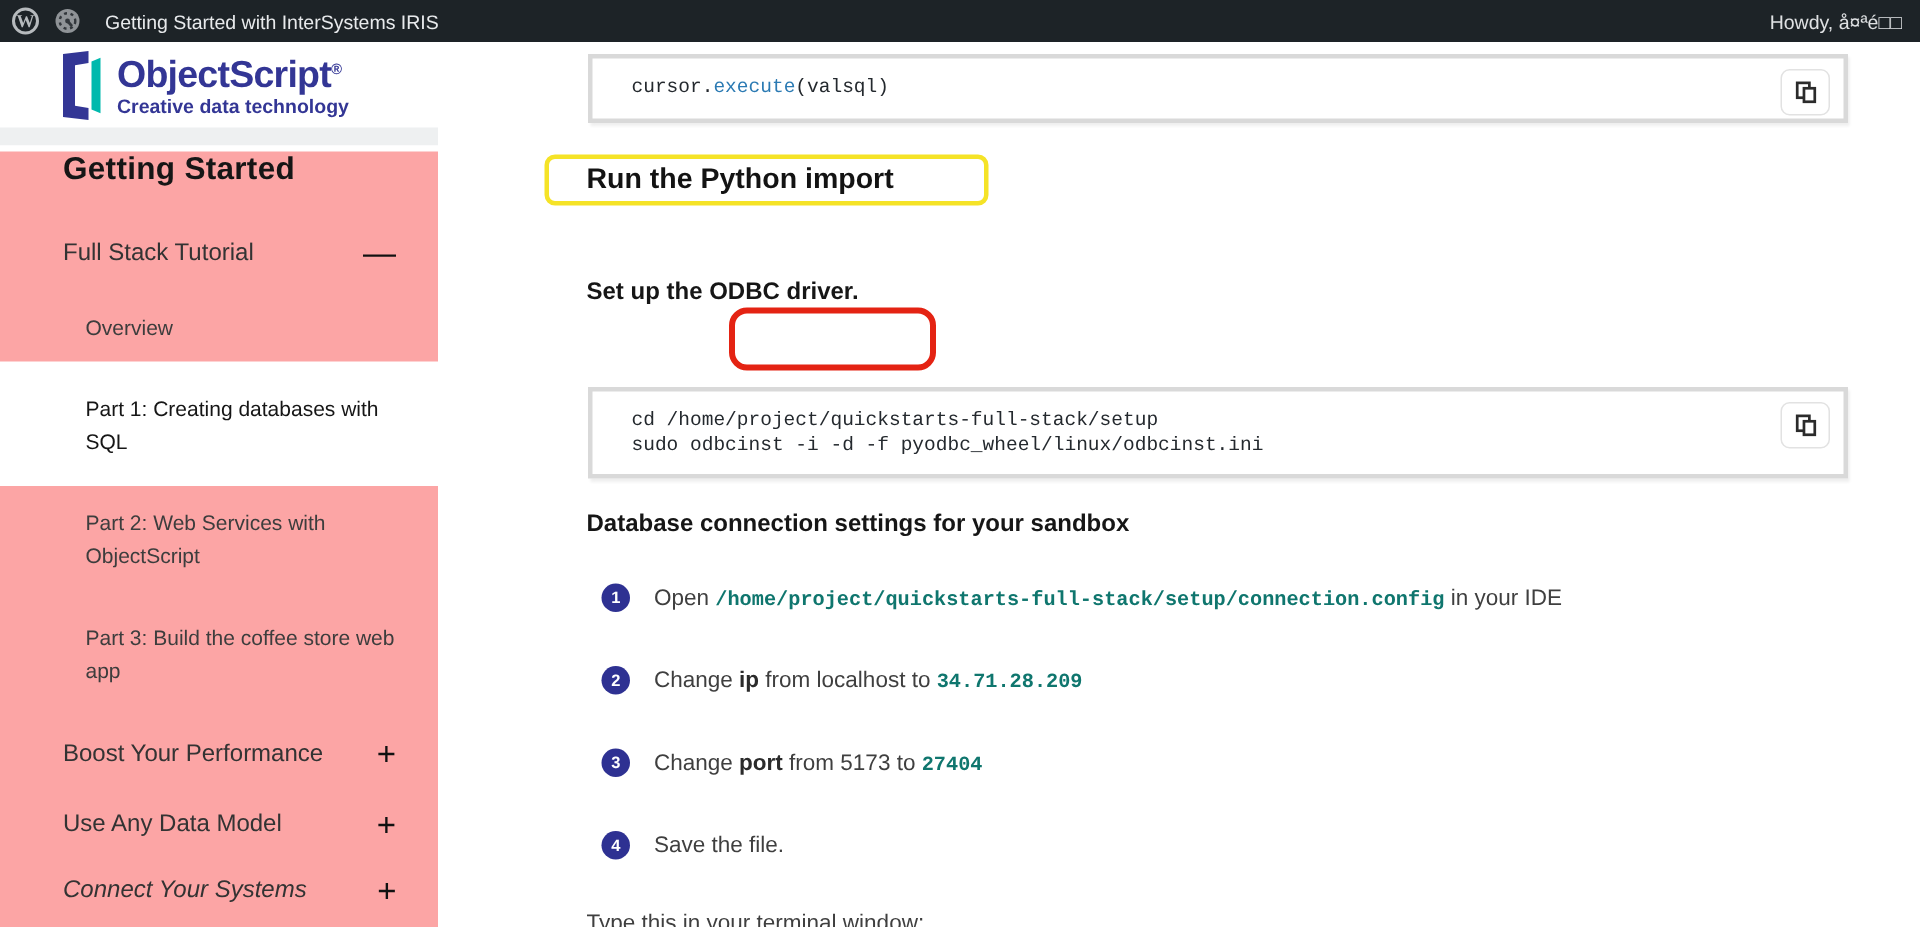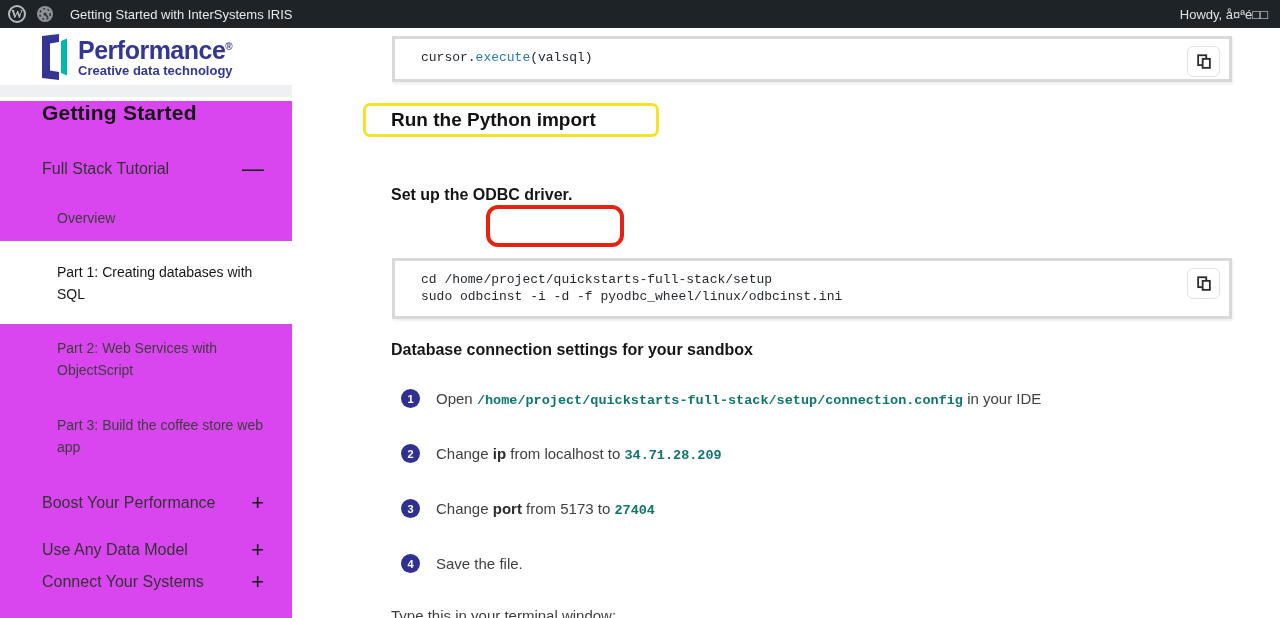--- a/index.html
+++ b/index.html
@@ -33,40 +33,40 @@
   .sidebar {
     position: absolute; top: 28px; left: 0; width: 292px; height: 590px;
     background: #ffffff; display: flex; flex-direction: column;
   }
   .logo-card { height: 57px; background: #fff; display: flex; align-items: center; padding-left: 40px; gap: 10px; }
   .logo-text .brand { color: #333695; font-size: 25px; font-weight: bold; letter-spacing: -0.5px; line-height: 24px; }
   .logo-text .brand sup { font-size: 10px; }
   .logo-text .tagline { color: #333695; font-size: 13px; font-weight: bold; margin-top: 1px; }
   .gray-strip { height: 12px; background: #eef0f1; }
   .white-gap { height: 4px; background: #ffffff; }
-  .nav-panel { flex: 1; background: #d946ef; }
+  .nav-panel { flex: 1; background: #fca5a5; }
 
   .gs-heading { font-size: 21px; font-weight: 800; color: #161616; padding-left: 42px; letter-spacing: 0.2px; }
   .nav-row {
     display: flex; justify-content: space-between; align-items: center;
     padding: 0 28px 0 42px; font-size: 16px; color: #333333; cursor: pointer;
   }
   .nav-row .toggle { font-size: 22px; font-weight: 400; color: #111; line-height: 16px; }
   .row-fst { margin-top: 35px; }
   .sub-item { padding-left: 57px; padding-right: 20px; font-size: 14px; color: #3d3d3d; line-height: 22px; cursor: pointer; }
   .sub-overview { margin-top: 29px; }
   .sub-active {
     background: #ffffff; margin-top: 12px; padding-top: 20px; padding-bottom: 19px;
     color: #161616;
   }
   .sub-p2 { margin-top: 13px; }
   .sub-p3 { margin-top: 33px; }
   .row-boost { margin-top: 36px; }
   .row-data  { margin-top: 29px; }
-  .row-connect { margin-top: 14px; }
+  .row-connect { margin-top: 26px; font-style: italic; }
 
   
   .main { position: absolute; top: 28px; left: 292px; width: 988px; height: 590px; background: #fff; }
 
   .code-block {
     position: absolute; left: 100px; width: 840px; background: #fff;
     border: 3px solid #d9d9d9; box-shadow: 1px 2px 2px rgba(0,0,0,0.07);
   }
   .cb1 { top: 8px; height: 46px; }
   .cb2 { top: 230px; height: 61px; }
@@ -127,21 +127,21 @@
   <span class="howdy">Howdy, å¤ªé□□</span>
 </div>
 
 <div class="sidebar">
   <div class="logo-card">
     <svg width="28" height="46" viewBox="0 0 28 46">
       <path d="M2 2 L19 0 L19 8 L10 9.5 L10 36.5 L19 38 L19 46 L2 44 Z" fill="#333695"></path>
       <path d="M21 7 L27 4.5 L27 41.5 L21 39 Z" fill="#00b9ad"></path>
     </svg>
     <div class="logo-text">
-      <div class="brand"><span>Performance</span><sup>®</sup></div>
+      <div class="brand"><span>ObjectScript</span><sup>®</sup></div>
       <div class="tagline">Creative data technology</div>
     </div>
   </div>
   <div class="gray-strip"></div>
   <div class="white-gap"></div>
 
   <div class="nav-panel">
     <div class="gs-heading">Getting Started</div>
 
     <div class="nav-row row-fst">

